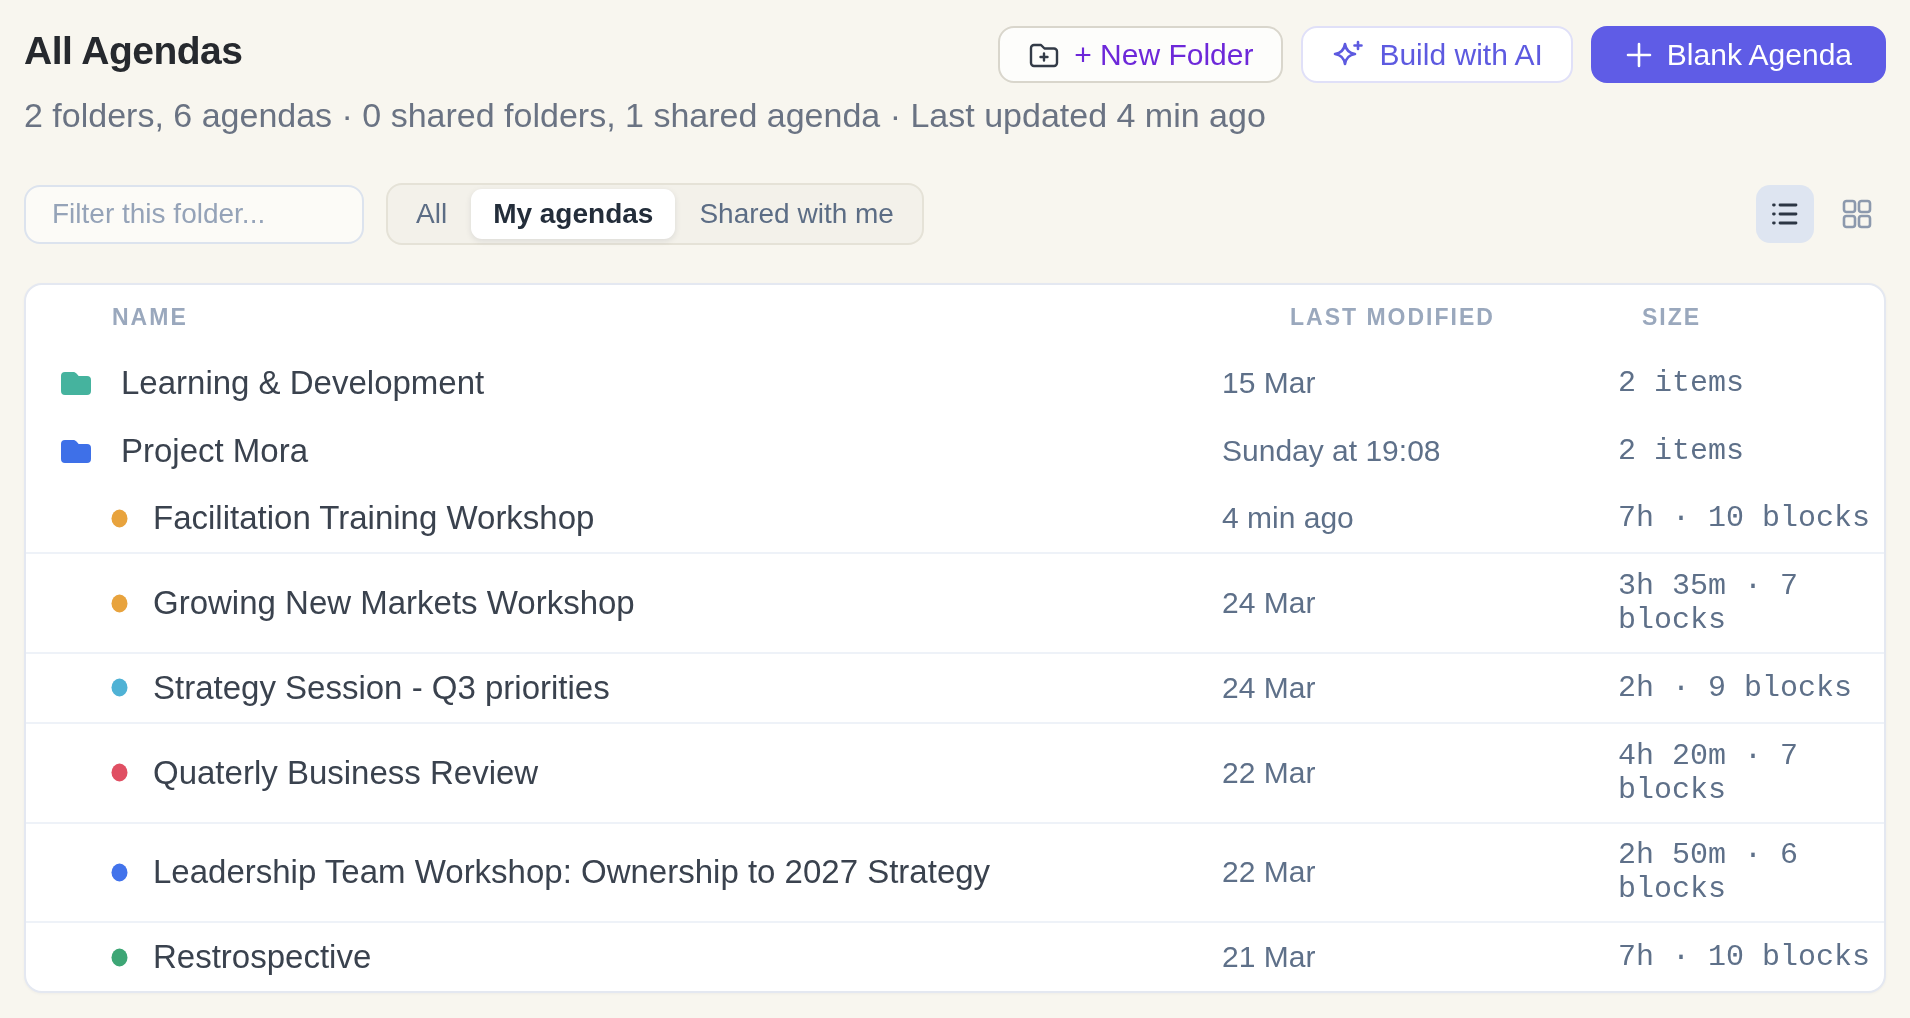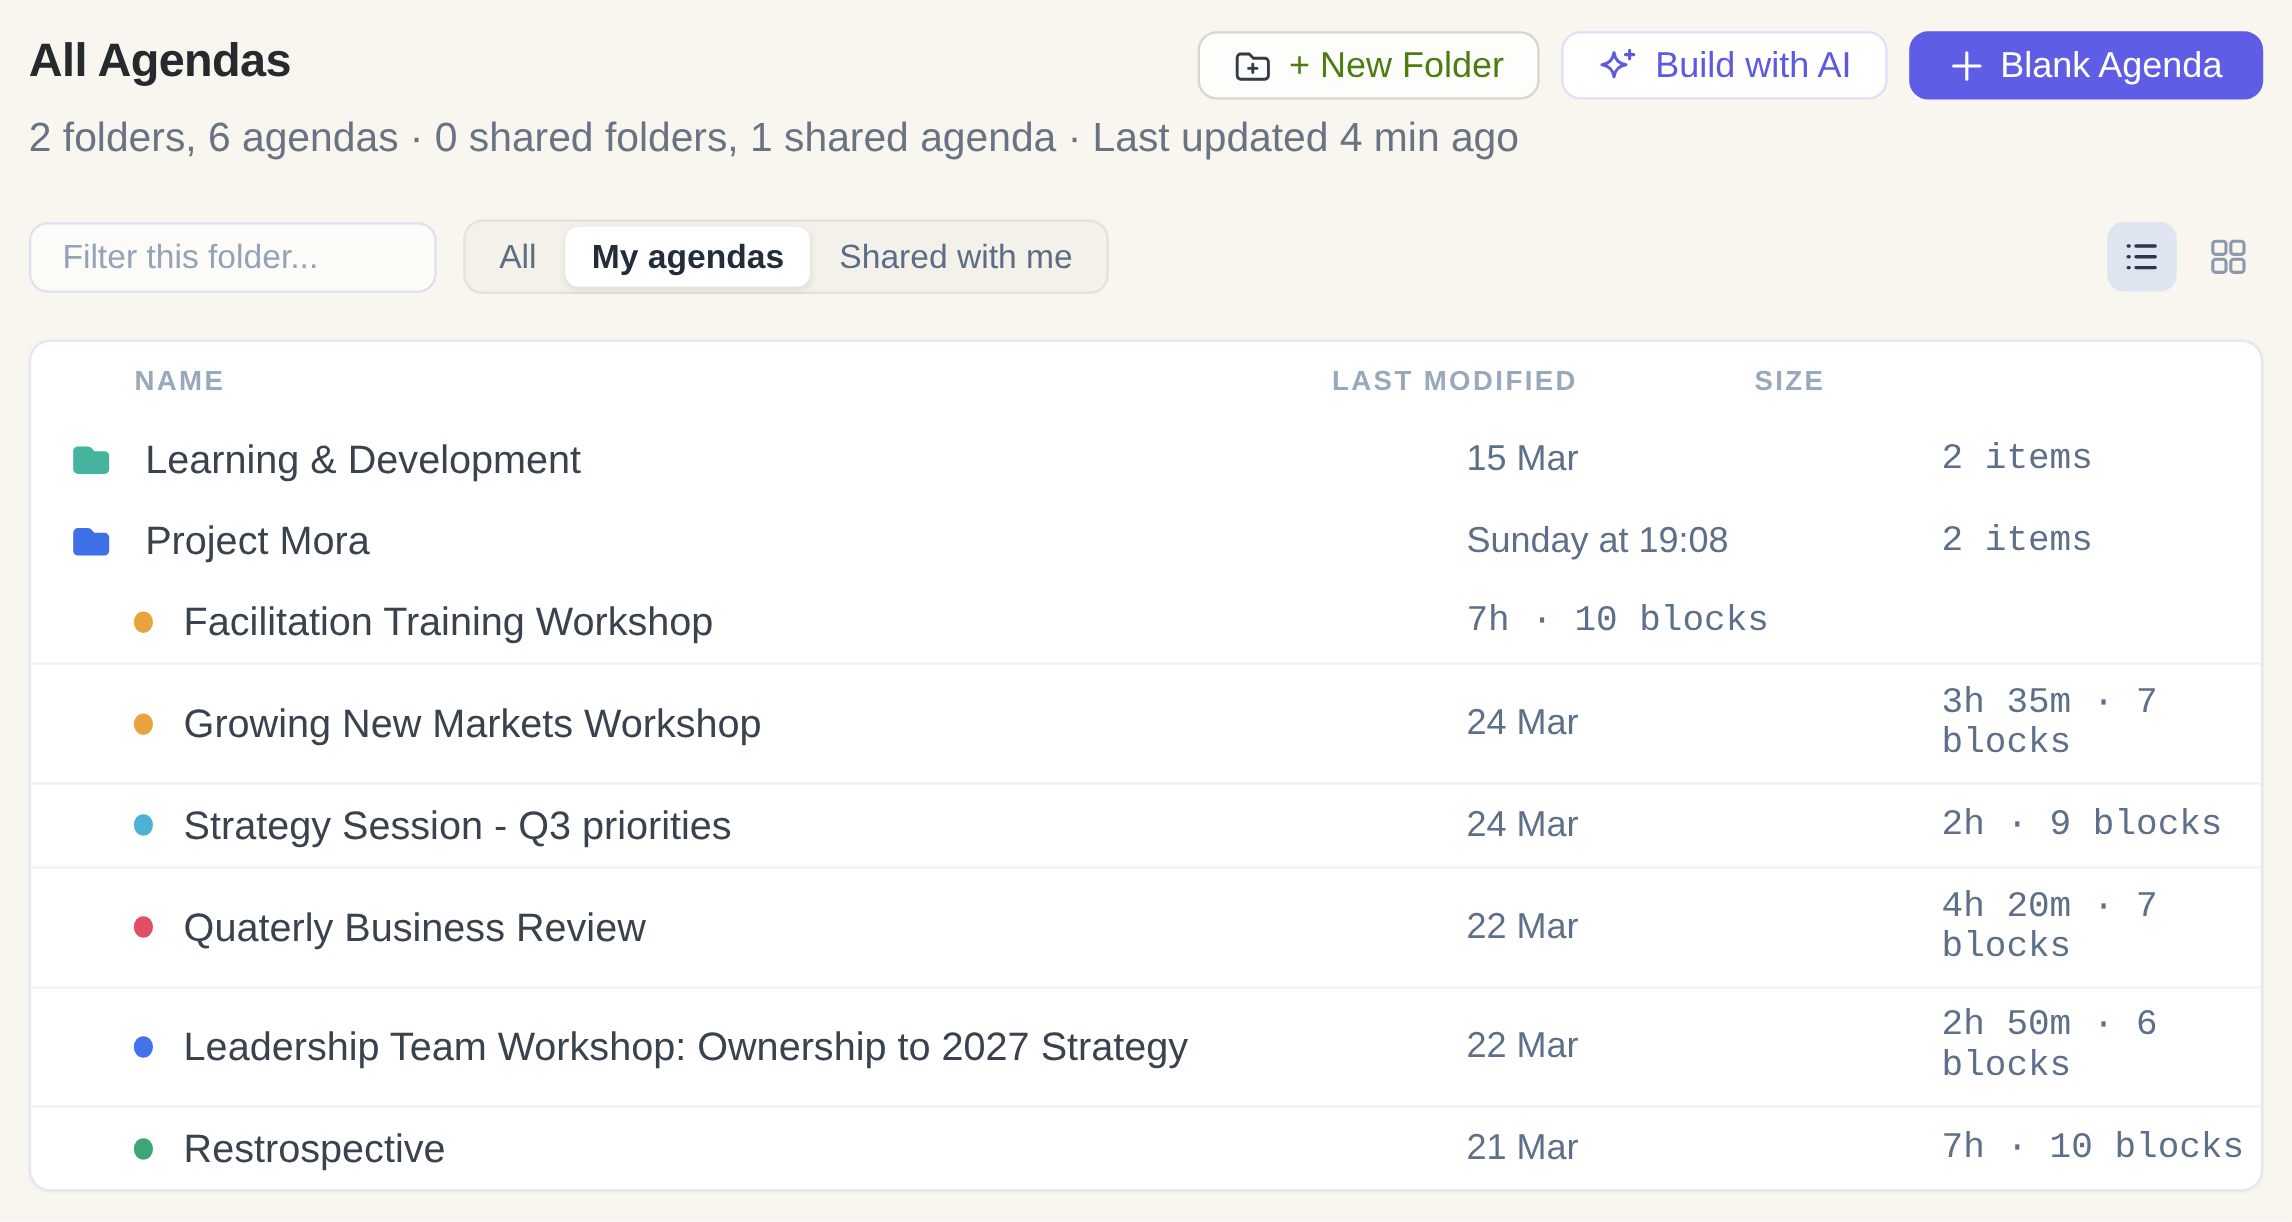--- a/index.html
+++ b/index.html
@@ -16,21 +16,21 @@
   .top-row { display:flex; align-items:flex-start; justify-content:space-between; padding-top:26px; }
   .page-title { font-size:39px; font-weight:700; color:#26292e; letter-spacing:-.5px; line-height:50px; }
   .subtitle { margin-top:13px; font-size:34px; color:#6a7383; }
 
   .actions { display:flex; gap:18px; align-items:center; }
   .btn {
     display:flex; align-items:center; gap:14px;
     height:57px; border-radius:16px; padding:0 28px;
     font-size:30px; cursor:pointer; white-space:nowrap;
   }
-  .btn-outline { background:#fdfdfb; border:2px solid #d9d6cc; color:#4d7c0f; }
+  .btn-outline { background:#fdfdfb; border:2px solid #d9d6cc; color:#6d28d9; }
   .btn-ai { background:#ffffff; border:2px solid #e0e0f8; color:#5d5ae0; }
   .btn-primary { background:#5f5ce6; border:2px solid #5f5ce6; color:#ffffff; padding:0 32px; }
   .btn svg { flex:0 0 auto; }
 
   
   .toolbar { margin-top:48px; display:flex; align-items:center; }
   .filter-input {
     width:340px; height:59px; border-radius:16px;
     border:2px solid #dce3ee; background:#fcfbf7;
     font-family:"Liberation Sans", sans-serif;
@@ -62,21 +62,21 @@
 
   
   .card {
     margin-top:38px; width:1862px; height:710px;
     background:#ffffff; border:2px solid #e4e8f1; border-radius:18px;
     box-shadow:0 1px 3px rgba(16,24,40,.04);
     display:flex; flex-direction:column; overflow:hidden;
   }
   .thead { display:flex; align-items:center; height:64px; flex:0 0 auto; }
   .th { font-size:23px; font-weight:700; letter-spacing:2px; color:#9aa8bd; }
-  .th-name { width:1084px; padding-left:86px; }
+  .th-name { width:1264px; padding-left:86px; }
   .th-modified { width:352px; }
 
   .row { display:flex; align-items:center; flex:1 1 auto; cursor:pointer;gap:44px; }
   .row.divided { border-top:2px solid #eef2f8; }
   .cell-name { width:1152px; display:flex; align-items:center; overflow:hidden; }
   .cell-modified { width:352px; font-size:30px; color:#5e7089; }
   .cell-size { flex:1; font-size:30px; color:#5e7089;font-family:Liberation Mono, monospace; }
   .row-name { font-size:33px; color:#3a424e; white-space:nowrap; }
 
   .folder-glyph { margin-left:33px; }
@@ -186,20 +186,21 @@
       <div class="cell-size">2 items</div>
     </div>
 
     <div class="row">
       <div class="cell-name">
         <svg class="dot-glyph" width="17" height="19" viewBox="0 0 17 19">
           <ellipse cx="8.5" cy="9.5" rx="8" ry="9" fill="#E8A33D"></ellipse>
         </svg>
         <span class="row-name">Facilitation Training Workshop</span>
       </div>
+      <div class="cell-modified">4 min ago</div>
       <div class="cell-size">7h · 10 blocks</div>
     </div>
 
     <div class="row divided">
       <div class="cell-name">
         <svg class="dot-glyph" width="17" height="19" viewBox="0 0 17 19">
           <ellipse cx="8.5" cy="9.5" rx="8" ry="9" fill="#E8A33D"></ellipse>
         </svg>
         <span class="row-name">Growing New Markets Workshop</span>
       </div>

